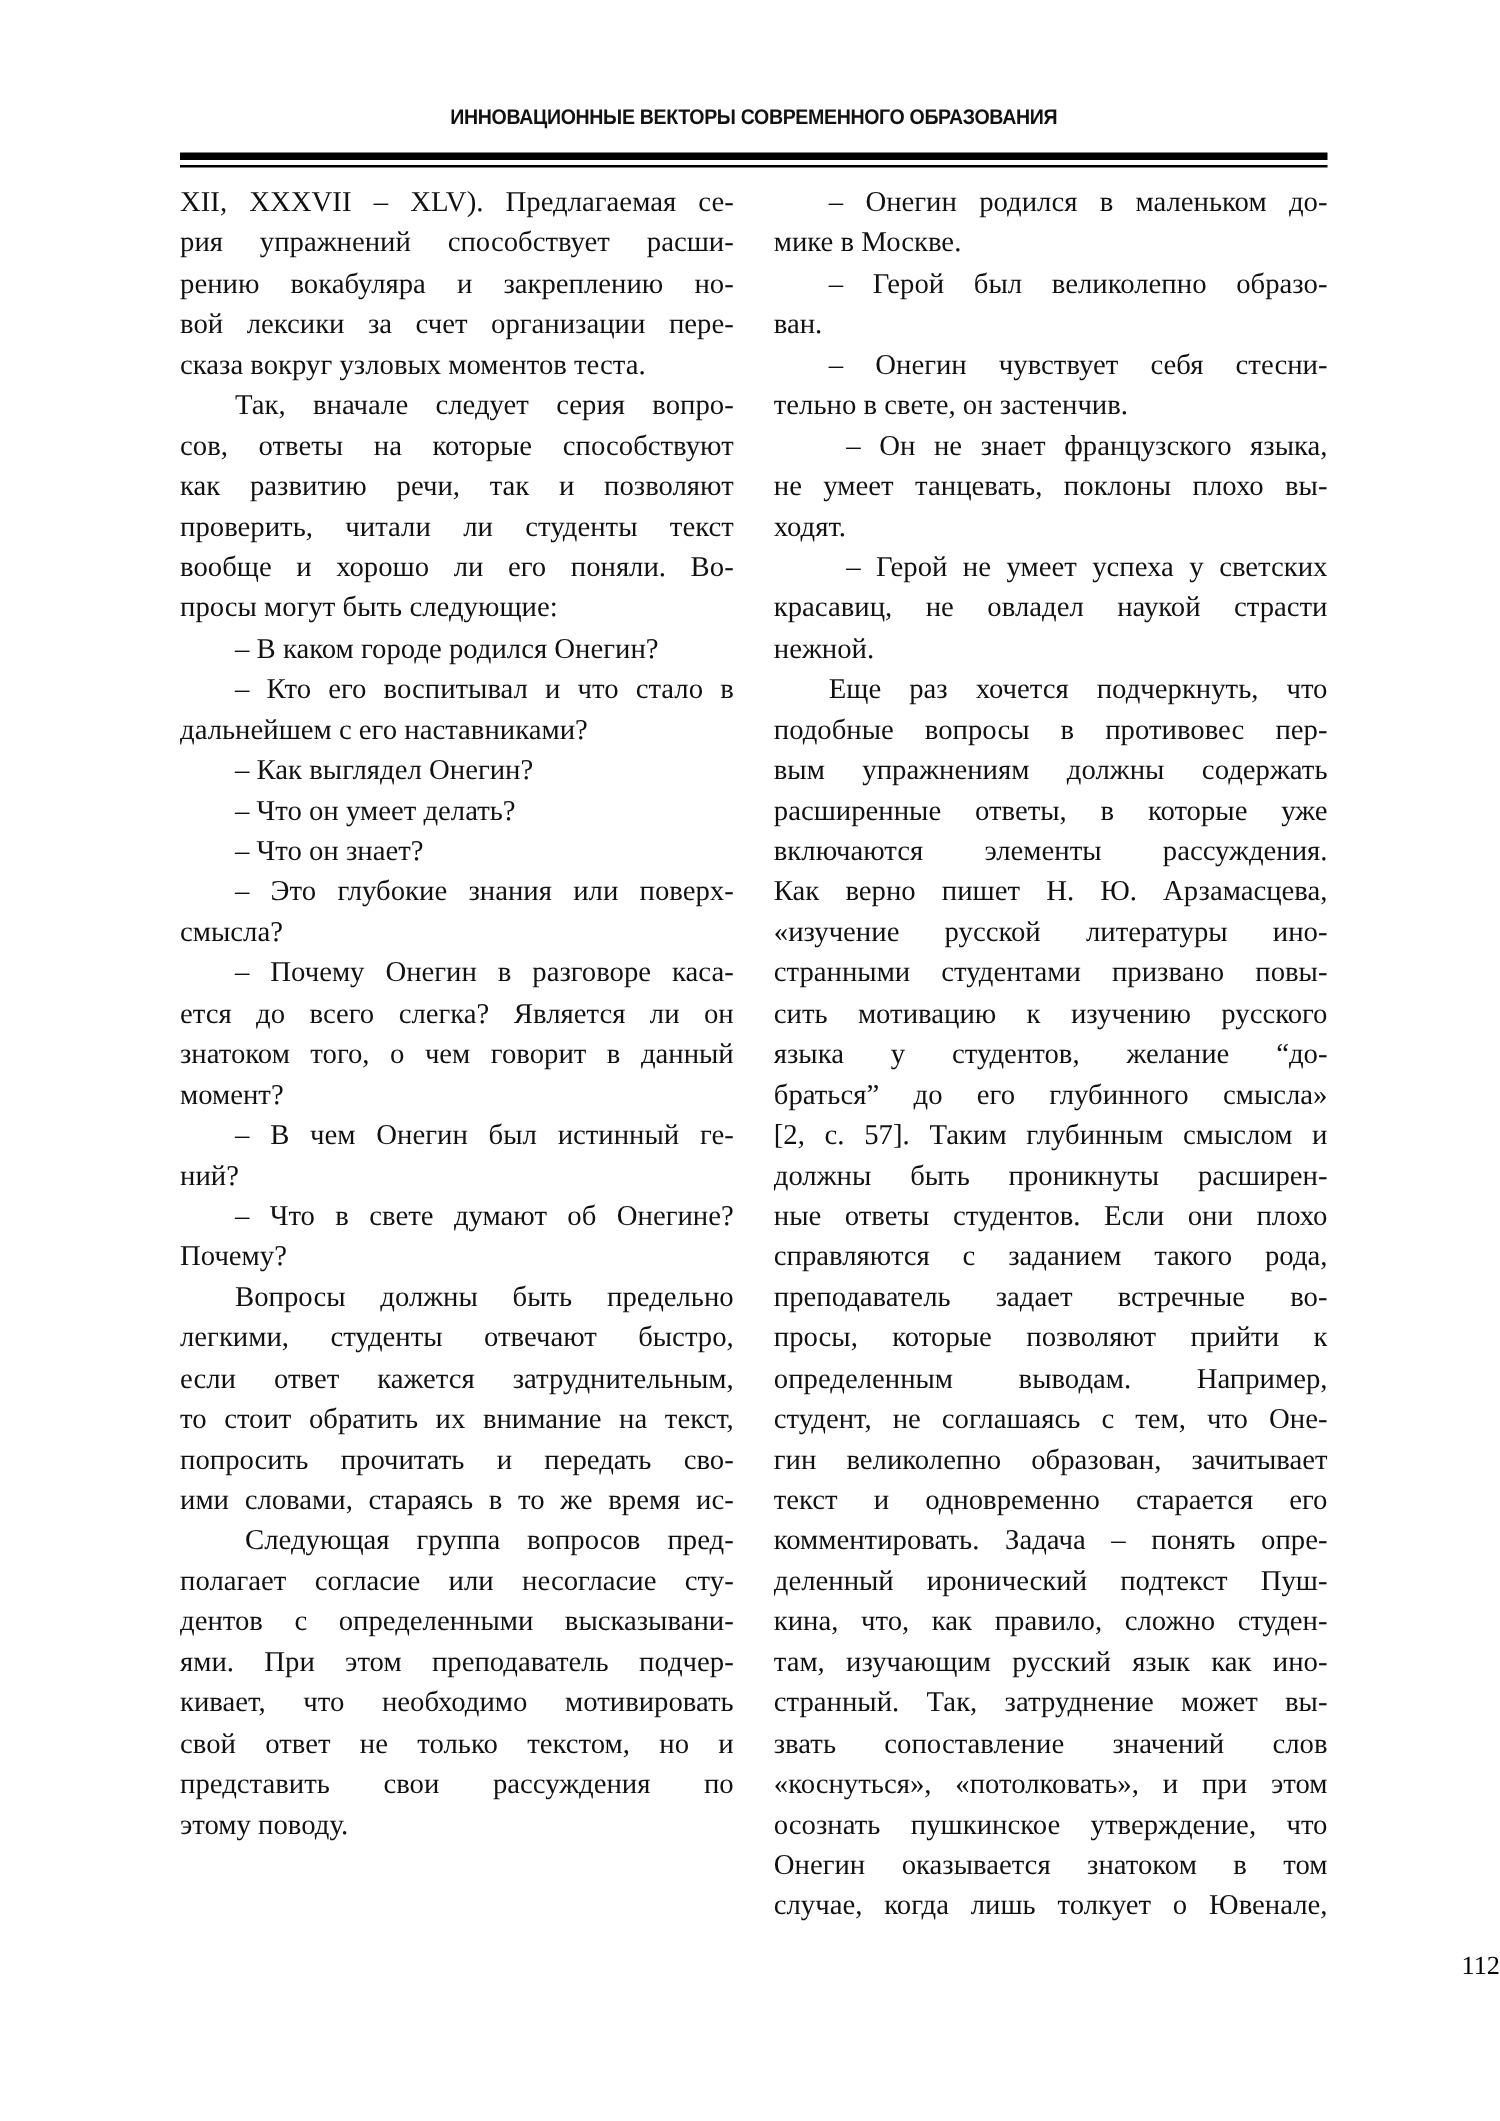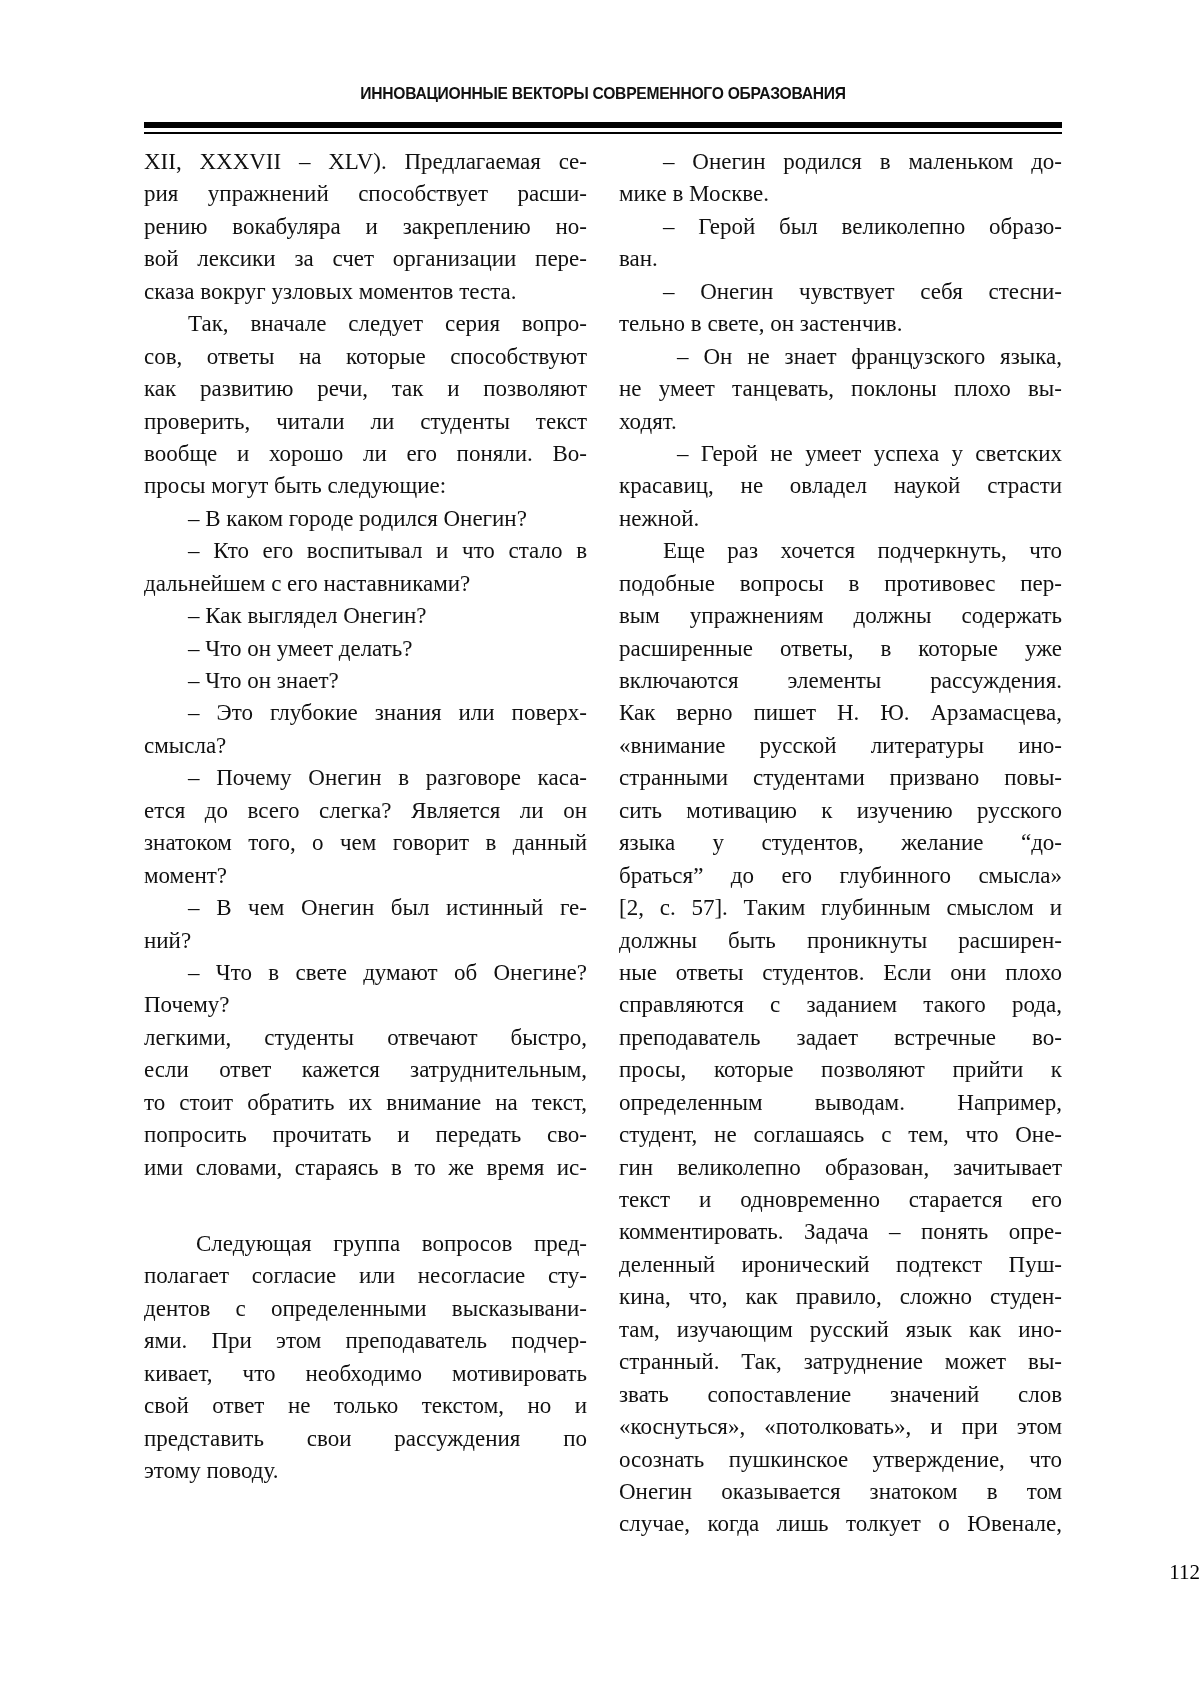--- a/index.html
+++ b/index.html
@@ -19,21 +19,21 @@
     font-family: "Liberation Serif", serif; font-size: 23px; color: #111;
   }
   .col.left  { left: 144px; }
   .col.right { left: 619px; }
   .ln {
     height: 32.45px; line-height: 32.45px; white-space: nowrap;
     text-align: justify; text-align-last: justify; overflow: hidden;
   }
   .ln.last { text-align-last: left; }
   .ln.ind1 { padding-left: 44px; }
-  .ln.ind2 { padding-left: 52px; margin-top: 44px; }
+  .ln.ind2 { padding-left: 52px; }
   .ln.ind3 { padding-left: 58px; }
   .page-number {
     position: absolute; left: 0; width: 1200px; top: 1560px;
     text-align: right; font-family: "Liberation Serif", serif; font-size: 21px; color: #000000;
   }
 </style>
 </head>
 <body>
 
 <div class="page">
@@ -63,20 +63,21 @@
     <div class="ln ind1">– Это глубокие знания или поверх-</div>
     <div class="ln last">смысла?</div>
     <div class="ln ind1">– Почему Онегин в разговоре каса-</div>
     <div class="ln">ется до всего слегка? Является ли он</div>
     <div class="ln">знатоком того, о чем говорит в данный</div>
     <div class="ln last">момент?</div>
     <div class="ln ind1">– В чем Онегин был истинный ге-</div>
     <div class="ln last">ний?</div>
     <div class="ln ind1">– Что в свете думают об Онегине?</div>
     <div class="ln last">Почему?</div>
+    <div class="ln ind1">Вопросы должны быть предельно</div>
     <div class="ln">легкими, студенты отвечают быстро,</div>
     <div class="ln">если ответ кажется затруднительным,</div>
     <div class="ln">то стоит обратить их внимание на текст,</div>
     <div class="ln">попросить прочитать и передать сво-</div>
     <div class="ln">ими словами, стараясь в то же время ис-</div>
     <div class="ln ind2">Следующая группа вопросов пред-</div>
     <div class="ln">полагает согласие или несогласие сту-</div>
     <div class="ln">дентов с определенными высказывани-</div>
     <div class="ln">ями. При этом преподаватель подчер-</div>
     <div class="ln">кивает, что необходимо мотивировать</div>
@@ -97,21 +98,21 @@
     <div class="ln last">ходят.</div>
     <div class="ln ind3">– Герой не умеет успеха у светских</div>
     <div class="ln">красавиц, не овладел наукой страсти</div>
     <div class="ln last">нежной.</div>
     <div class="ln ind1">Еще раз хочется подчеркнуть, что</div>
     <div class="ln">подобные вопросы в противовес пер-</div>
     <div class="ln">вым упражнениям должны содержать</div>
     <div class="ln">расширенные ответы, в которые уже</div>
     <div class="ln">включаются элементы рассуждения.</div>
     <div class="ln">Как верно пишет Н. Ю. Арзамасцева,</div>
-    <div class="ln">«внимание русской литературы ино-</div>
+    <div class="ln">«изучение русской литературы ино-</div>
     <div class="ln">странными студентами призвано повы-</div>
     <div class="ln">сить мотивацию к изучению русского</div>
     <div class="ln">языка у студентов, желание “до-</div>
     <div class="ln">браться” до его глубинного смысла»</div>
     <div class="ln">[2, с. 57]. Таким глубинным смыслом и</div>
     <div class="ln">должны быть проникнуты расширен-</div>
     <div class="ln">ные ответы студентов. Если они плохо</div>
     <div class="ln">справляются с заданием такого рода,</div>
     <div class="ln">преподаватель задает встречные во-</div>
     <div class="ln">просы, которые позволяют прийти к</div>

